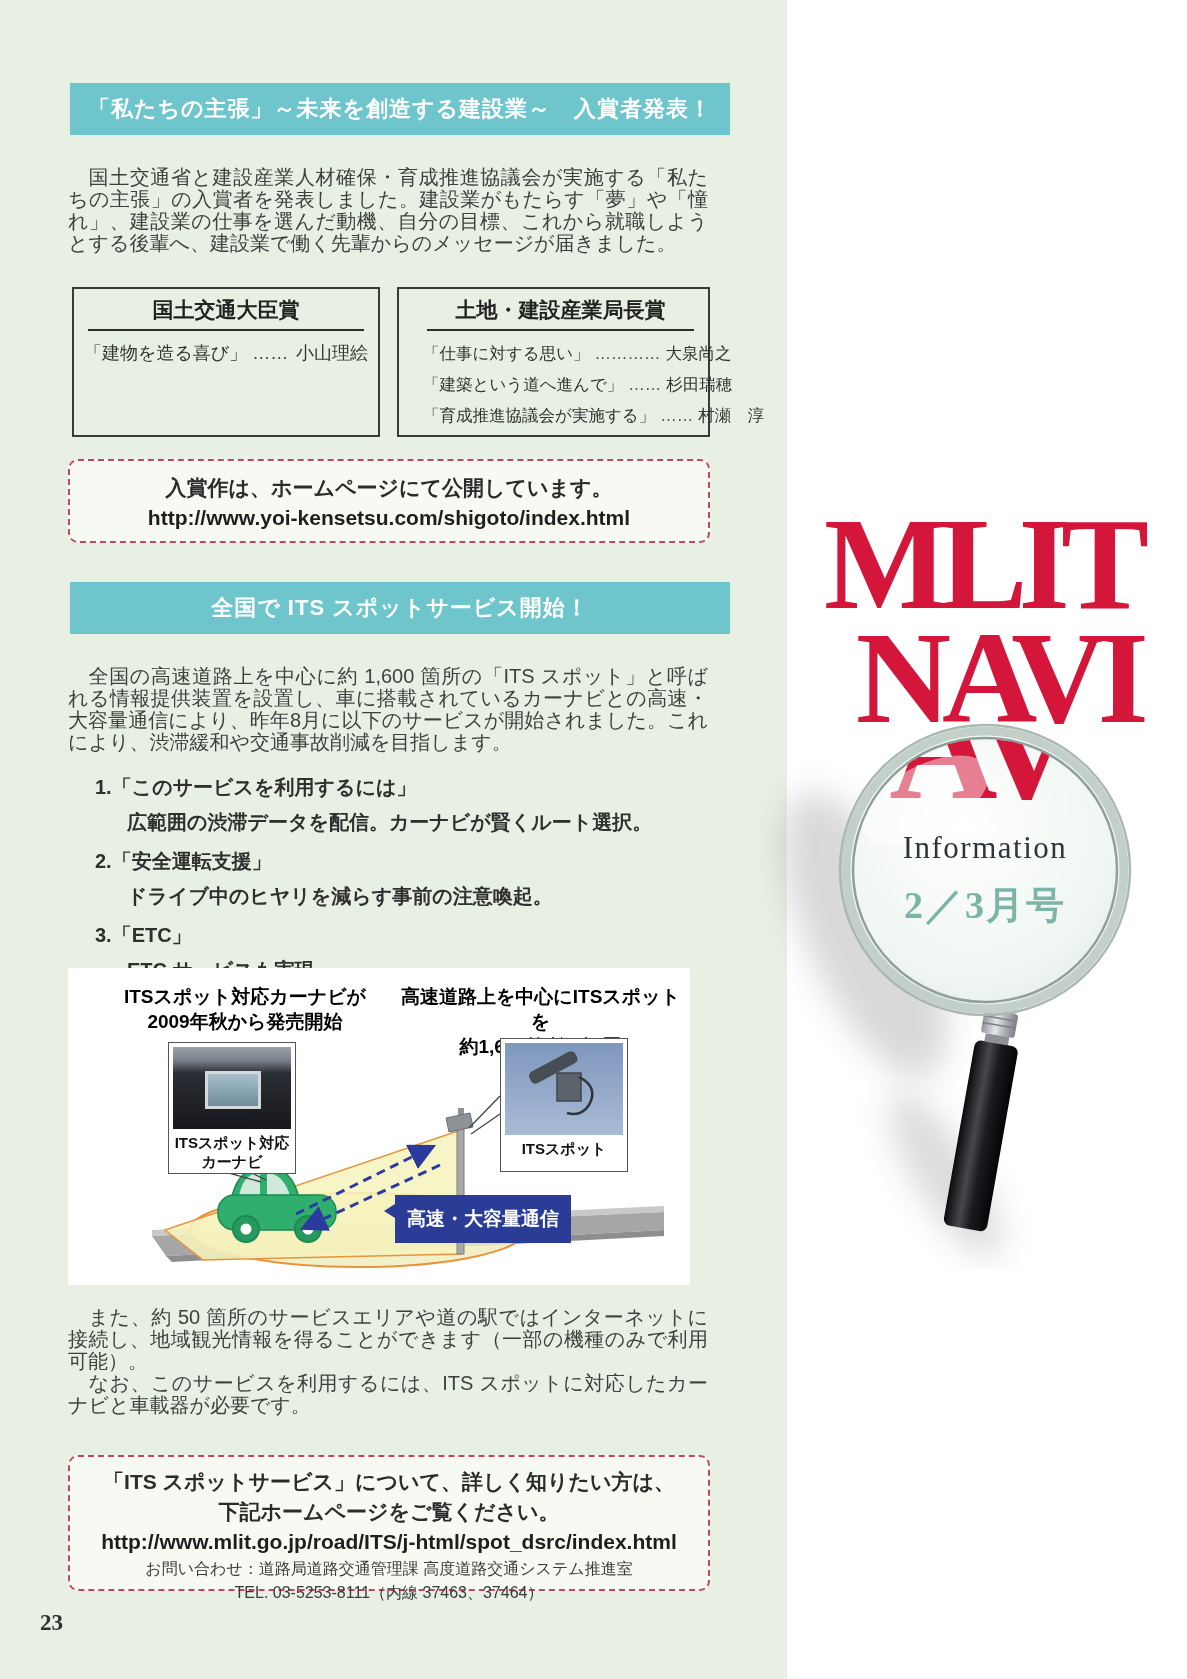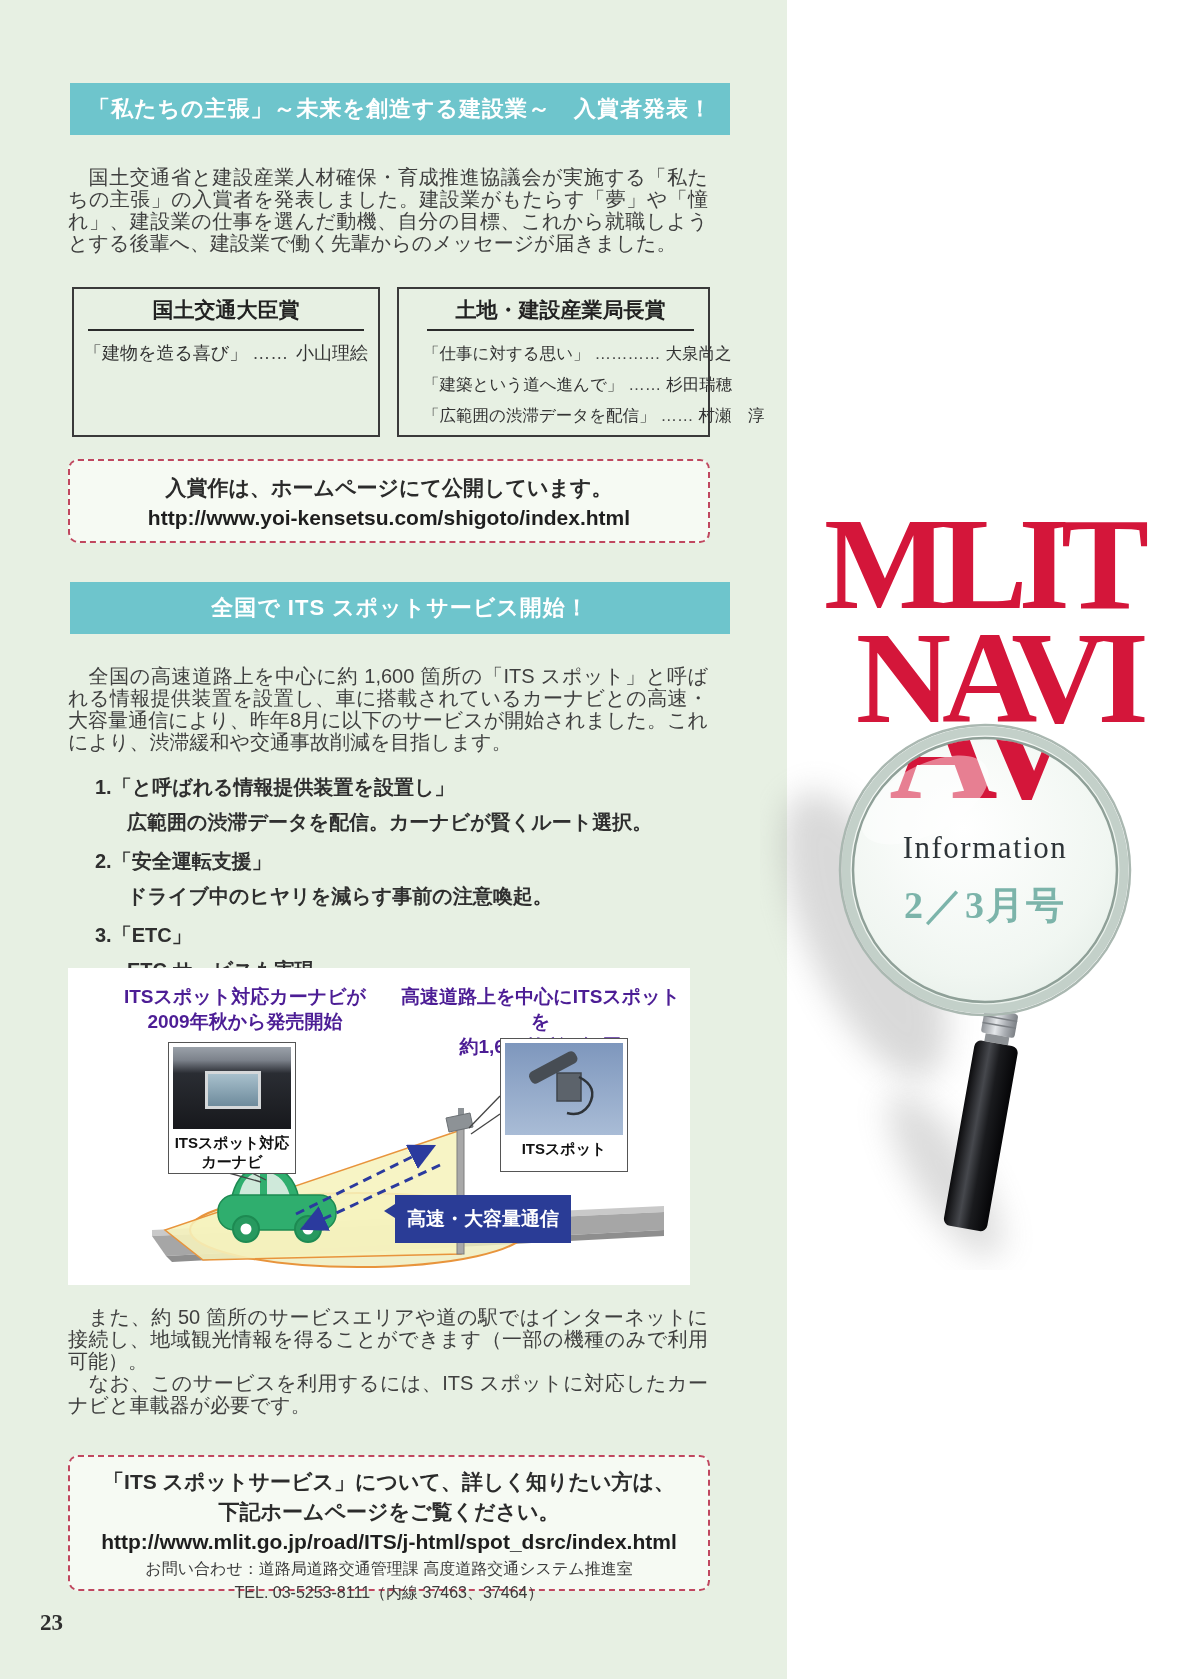--- a/index.html
+++ b/index.html
@@ -54,21 +54,21 @@
   .notice-sub{font-size:16px;color:#3a3a3a;line-height:24px;}
   
   .svc-list{left:95px;top:770px;width:600px;}
   .svc-item{margin-bottom:4px;}
   .svc-title{font-weight:bold;font-size:20px;line-height:35px;color:#2f2f2f;}
   .svc-desc{font-weight:bold;font-size:20px;line-height:35px;color:#2f2f2f;padding-left:32px;}
   
   .diagram{left:68px;top:968px;width:622px;height:317px;background:#ffffff;}
   .diagram svg.shapes{position:absolute;left:0;top:0;}
   .dg-head{
-    position:absolute;color:#4c1d95;font-weight:bold;font-size:19px;line-height:25px;
+    position:absolute;color:#000000;font-weight:bold;font-size:19px;line-height:25px;
     text-align:center;
   }
   .dg-head-left{left:22px;top:16px;width:310px;}
   .dg-head-right{left:330px;top:16px;width:285px;}
   .photo-box{
     position:absolute;border:1px solid #555;background:#ffffff;box-sizing:border-box;text-align:center;
   }
   .photo-box-nav{left:100px;top:74px;width:128px;height:132px;}
   .photo-box-spot{left:432px;top:70px;width:128px;height:134px;}
   .photo{position:relative;margin:4px;height:82px;overflow:hidden;}
@@ -122,41 +122,41 @@
       <span class="work">「仕事に対する思い」</span>
       <span class="leader">…………</span>
       <span class="name">大泉尚之</span>
     </div>
     <div class="entry">
       <span class="work">「建築という道へ進んで」</span>
       <span class="leader">……</span>
       <span class="name">杉田瑞穂</span>
     </div>
     <div class="entry">
-      <span class="work">「広範囲の渋滞データを配信」</span>
+      <span class="work">「育成推進協議会が実施する」</span>
       <span class="leader">……</span>
       <span class="name">村瀬　淳</span>
     </div>
   </div>
 </div>
 
 <div class="abs dashedbox dashed1">
   <div class="notice-main">入賞作は、ホームページにて公開しています。</div>
   <div class="notice-url">http://www.yoi-kensetsu.com/shigoto/index.html</div>
 </div>
 
 <div class="abs banner banner2">
   <span>全国で ITS スポットサービス開始！</span>
 </div>
 
 <p class="abs para para2">　全国の高速道路上を中心に約 1,600 箇所の「ITS スポット」と呼ばれる情報提供装置を設置し、車に搭載されているカーナビとの高速・大容量通信により、昨年8月に以下のサービスが開始されました。これにより、渋滞緩和や交通事故削減を目指します。</p>
 
 <div class="abs svc-list">
   <div class="svc-item">
-    <div class="svc-title"><span>1.</span><span>「と呼ばれる情報提供装置を設置し」</span></div>
+    <div class="svc-title"><span>1.</span><span>「このサービスを利用するには」</span></div>
     <div class="svc-desc">広範囲の渋滞データを配信。カーナビが賢くルート選択。</div>
   </div>
   <div class="svc-item">
     <div class="svc-title"><span>2.</span><span>「安全運転支援」</span></div>
     <div class="svc-desc">ドライブ中のヒヤリを減らす事前の注意喚起。</div>
   </div>
   <div class="svc-item">
     <div class="svc-title"><span>3.</span><span>「ETC」</span></div>
     <div class="svc-desc">ETC サービスも実現。</div>
   </div>

